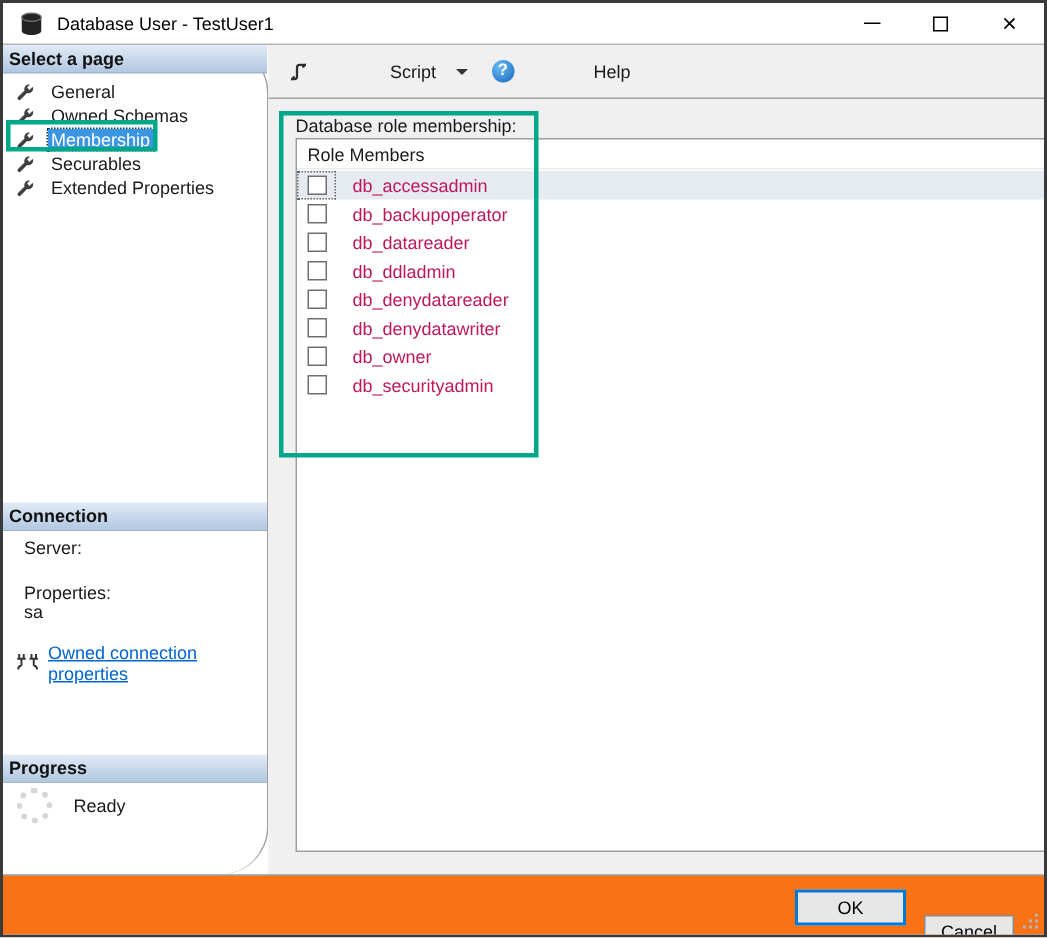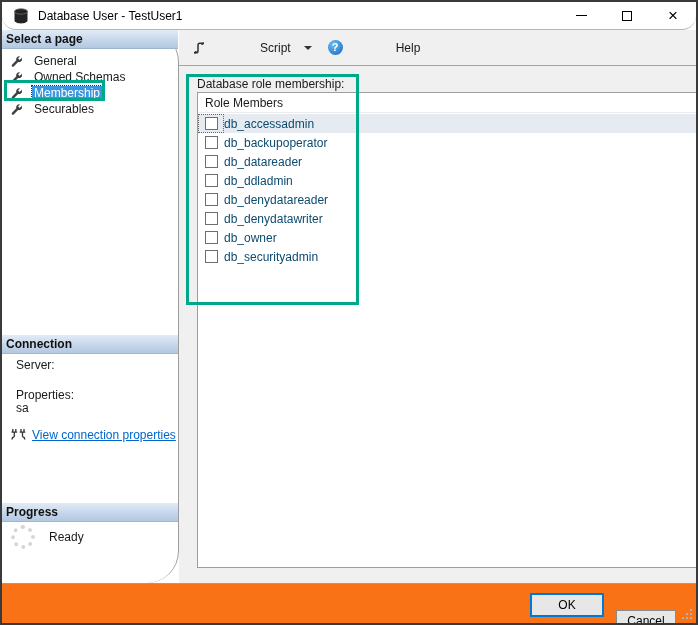--- a/index.html
+++ b/index.html
@@ -8,21 +8,21 @@
 
   .window {
     position:relative; width:698px; height:625px;
     background:#fff; border:2px solid #3a3a3a; overflow:hidden;
   }
 
   
   .titlebar {
     position:absolute; left:0; top:0; right:0; height:28px;
     background:#fff; border-bottom:1px solid #b5b5b5;
-    display:flex; align-items:center; padding-left:10px;border-radius:14px;
+    display:flex; align-items:center; padding-left:10px;
   }
   .titlebar .app-icon { width:18px; height:18px; display:inline-block; }
   .titlebar .title-text { margin-left:8px; font-size:12px; color:#000; }
   .win-controls { position:absolute; right:0; top:0; height:27px; display:flex; }
   .win-btn { width:46px; height:27px; display:flex; align-items:center; justify-content:center; cursor:default; }
   .glyph-min { width:11px; height:1px; background:#000; display:block; }
   .glyph-max { width:10px; height:10px; border:1px solid #000; display:block; }
   .glyph-close { font-size:17px; line-height:1; color:#000; }
 
   
@@ -86,21 +86,21 @@
     position:absolute; left:18px; top:62px; width:550px; height:476px;
     background:#fff; border:1px solid #9d9d9d;
   }
   .list-header { height:20px; line-height:20px; padding-left:7px; color:#1a1a1a; border-bottom:1px solid #ececec; }
   .rows { position:absolute; left:0; right:0; top:21px; }
   .row { display:flex; align-items:center; height:19px; cursor:default; }
   .row.selected { background:#e6ebf1; }
   .cb-cell { width:26px; height:19px; display:flex; align-items:center; justify-content:center; flex:0 0 auto; }
   .row.selected .cb-cell { outline:1px dotted #666; outline-offset:-1px; }
   .checkbox { width:13px; height:13px; background:#fff; border:1px solid #6e6e6e; display:block; }
-  .row-label { margin-left:0px; color:#0c4a6e; }
+  .row-label { margin-left:11px; color:#be185d; }
 
   
   .footer {
     position:absolute; left:0; right:0; bottom:0; height:40px;
     background:#f97316; border-top:1px solid #9d9d9d;
   }
   .btn {
     position:absolute; font-family:"Liberation Sans", sans-serif; font-size:12px;
     background:#e7e7e7; color:#000; cursor:default; text-align:center;
   }
@@ -162,38 +162,44 @@
               <path fill="#3f3f3f" d="M14.8 4.2c.3 1.5-.2 3-1.4 3.9-1 .8-2.3 1-3.5.6l-5.3 5.3c-.6.6-1.5.6-2.1 0s-.6-1.5 0-2.1l5.3-5.3c-.4-1.2-.2-2.5.6-3.5C9.3 1.9 10.8 1.4 12.3 1.7L9.9 4.1l2 2 2.4-2.4z"></path>
             </svg></span>
         <span class="side-label">Membership</span>
       </div>
       <div class="side-item">
         <span class="icon"><svg width="13" height="13" viewBox="0 0 16 16">
               <path fill="#3f3f3f" d="M14.8 4.2c.3 1.5-.2 3-1.4 3.9-1 .8-2.3 1-3.5.6l-5.3 5.3c-.6.6-1.5.6-2.1 0s-.6-1.5 0-2.1l5.3-5.3c-.4-1.2-.2-2.5.6-3.5C9.3 1.9 10.8 1.4 12.3 1.7L9.9 4.1l2 2 2.4-2.4z"></path>
             </svg></span>
         <span class="side-label">Securables</span>
       </div>
+      <div class="side-item">
+        <span class="icon"><svg width="13" height="13" viewBox="0 0 16 16">
+              <path fill="#3f3f3f" d="M14.8 4.2c.3 1.5-.2 3-1.4 3.9-1 .8-2.3 1-3.5.6l-5.3 5.3c-.6.6-1.5.6-2.1 0s-.6-1.5 0-2.1l5.3-5.3c-.4-1.2-.2-2.5.6-3.5C9.3 1.9 10.8 1.4 12.3 1.7L9.9 4.1l2 2 2.4-2.4z"></path>
+            </svg></span>
+        <span class="side-label">Extended Properties</span>
+      </div>
     </div>
 
     <div class="section-header" style="top:305px;">Connection</div>
     <span class="conn-label" style="top:328px;">Server:</span>
     <span class="conn-value" style="top:341px;"></span>
     <span class="conn-label" style="top:358px;">Properties:</span>
     <span class="conn-value" style="top:371px;">sa</span>
 
     <div class="link-row" style="top:398px;">
       <span class="icon">
         <svg width="17" height="14" viewBox="0 0 17 14">
           <g stroke="#333" stroke-width="1.3" fill="none">
             <path d="M2.8 1v3.2 M5.8 1v3.2 M1.5 4.2h5.6 M4.3 4.2v4.6 M4.3 8.8c-1.6 0-2.2 1.2-2.2 2.6"></path>
             <path d="M11 1v3.2 M14 1v3.2 M9.7 4.2h5.6 M12.5 4.2v4.6 M12.5 8.8c1.6 0 2.2 1.2 2.2 2.6"></path>
           </g>
         </svg>
       </span>
-      <a class="conn-link">View connection properties</a>
+      <a class="conn-link">Owned connection properties</a>
     </div>
 
     <div class="section-header" style="top:473px;">Progress</div>
     <div class="spinner" style="top:495px;"></div>
     <span class="ready-text" style="top:500px;">Ready</span>
   </div>
 
   <div class="main">
 
     <div class="toolbar">

